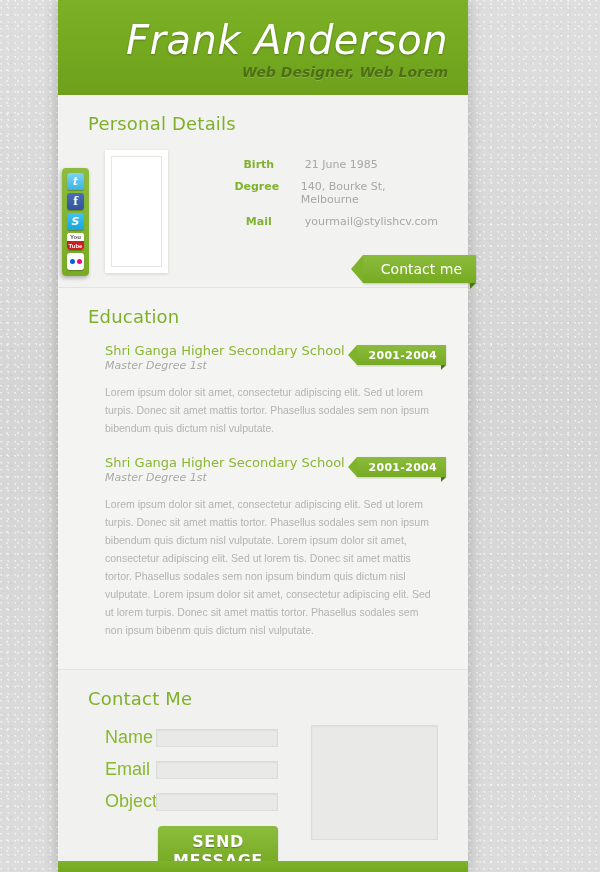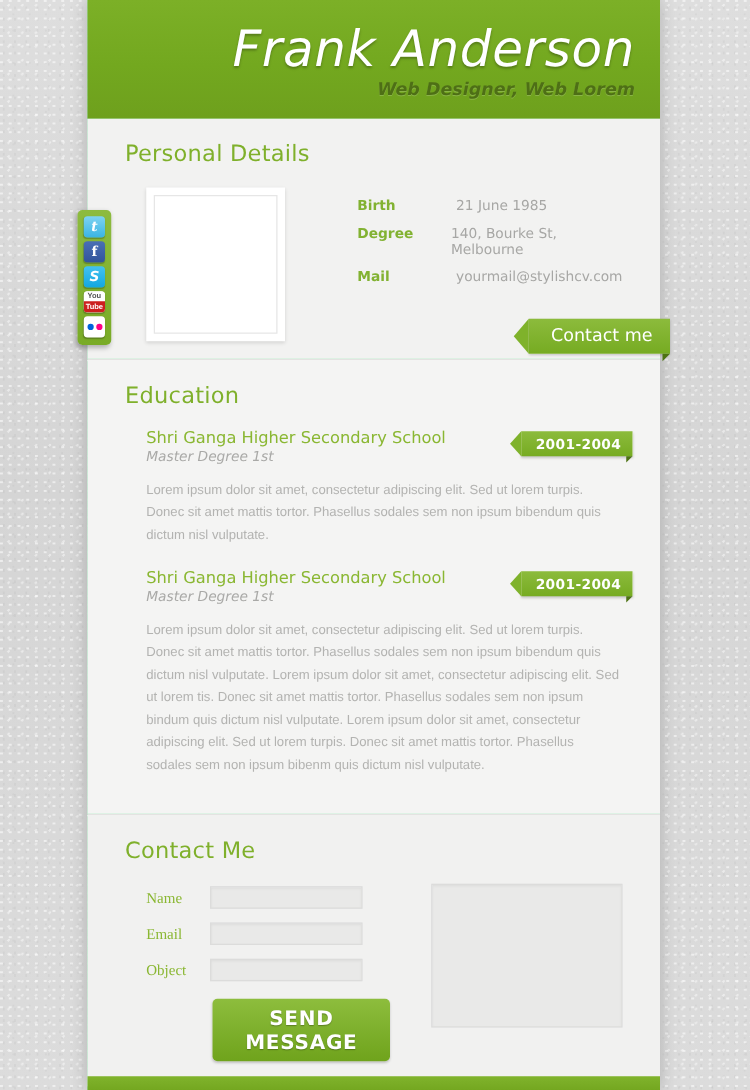--- a/index.html
+++ b/index.html
@@ -15,22 +15,22 @@
     background:
       radial-gradient(circle at 18% 12%, rgba(255,255,255,.55) 0 1px, transparent 1px),
       radial-gradient(circle at 62% 38%, rgba(255,255,255,.45) 0 1px, transparent 1px),
       radial-gradient(circle at 34% 72%, rgba(0,0,0,.035) 0 1px, transparent 1px),
       radial-gradient(circle at 82% 88%, rgba(0,0,0,.03) 0 1px, transparent 1px),
       linear-gradient(180deg,#dedede 0%,#d5d5d5 45%,#dcdcdc 100%);
     background-size:7px 7px,11px 11px,9px 9px,13px 13px,100% 100%;
   }
 
   .page{
-    position:absolute;left:70px;top:0;width:458px;height:872px;
-    background:#86efac;
+    position:absolute;left:58px;top:0;width:410px;height:872px;
+    background:#8b5cf6;
     box-shadow:0 0 14px rgba(0,0,0,.22);
   }
 
   
   .header{
     position:relative;height:95px;
     background:linear-gradient(180deg,#7cb027 0%,#73a81f 55%,#6ea01d 100%);
     overflow:hidden;
   }
   .header-inner{
@@ -99,21 +99,21 @@
   .photo{
     width:123px;height:123px;background:#fff;
     padding:6px;box-sizing:border-box;
     box-shadow:0 1px 3px rgba(0,0,0,.13);
     margin-left:17px;
   }
   .photo-inner{width:100%;height:100%;background:#fff;border:1px solid #e6e6e6;box-sizing:border-box;}
   .details{margin-left:58px;padding-top:8px;}
   .d-line{display:flex;margin-bottom:9px;font-size:11px;}
   .d-label{
-    width:66px;text-align:left;color:#82b232;font-weight:700;
+    width:66px;text-align:center;color:#82b232;font-weight:700;
     font-family:"DejaVu Sans", sans-serif;font-size:11px;
   }
   .d-value{margin-left:13px;color:#a7a7a5;font-size:11px;
     font-family:"DejaVu Sans", sans-serif;}
 
   
   .ribbon{
     position:absolute;height:25px;display:flex;align-items:center;
     background:linear-gradient(180deg,#8cbb3c 0%,#76ab22 100%);
     color:#fff;padding:0 12px 0 16px;
@@ -155,22 +155,22 @@
   }
   .edu-text{
     font-family:"Liberation Sans", sans-serif;
     font-size:10.5px;line-height:18px;color:#b3b3b1;margin:0;
     max-width:385px;text-align:left;
   }
 
   
   .form-row{display:flex;align-items:center;margin-bottom:11px;}
   .form-label{
-    width:68px;color:#8ab732;font-size:12px;
-    font-family:Liberation Serif, serif;padding-left:17px;box-sizing:border-box;
+    width:68px;color:#8ab732;font-size:18px;
+    font-family:Liberation Sans, sans-serif;padding-left:17px;box-sizing:border-box;
   }
   .form-input{
     width:122px;height:18px;background:#e9e9e8;border:1px solid #dcdcdb;
     box-sizing:border-box;outline:none;
     font-family:"Liberation Sans", sans-serif;font-size:11px;color:#666;
     padding:0 5px;box-shadow:inset 0 1px 2px rgba(0,0,0,.05);
   }
   .contact-flex{display:flex;align-items:flex-start;}
   .form-left{padding-top:2px;}
   .textarea-box{

